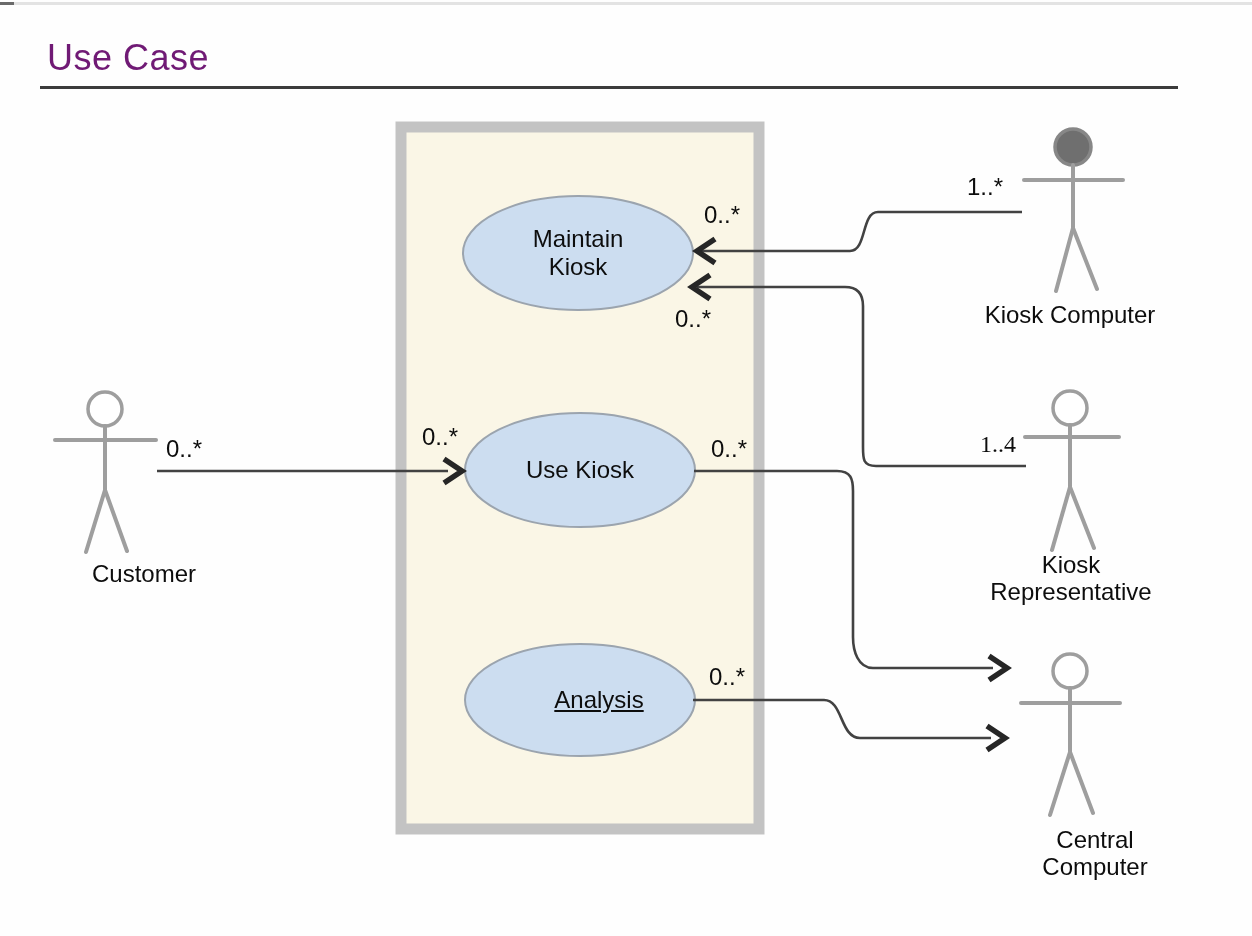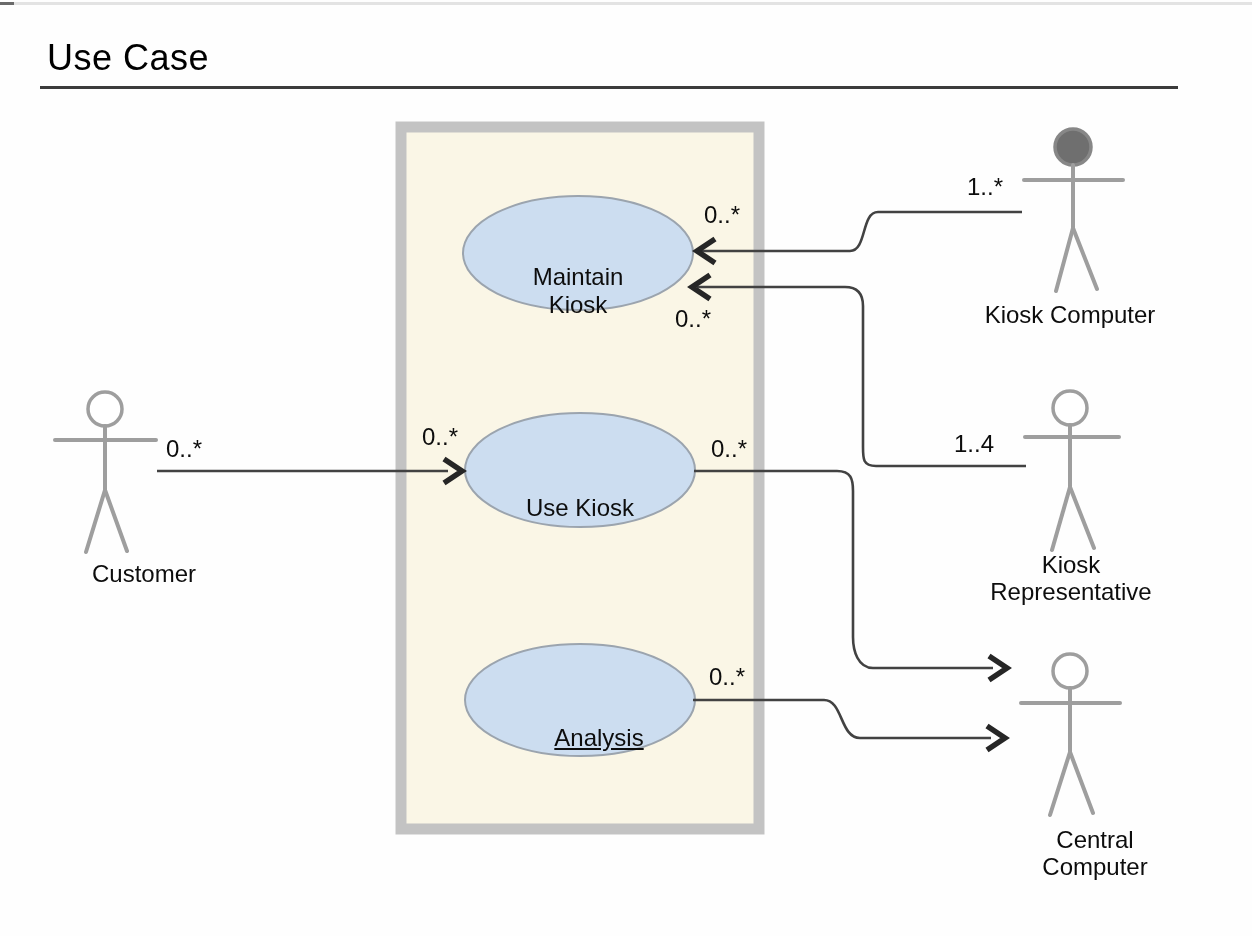--- a/index.html
+++ b/index.html
@@ -3,37 +3,37 @@
 <meta charset="utf-8">
 <style>
   html,body{margin:0;padding:0;background:#fff;}
   .canvas{
     position:relative;width:1252px;height:936px;background:#fefefe;
     font-family:"Liberation Sans",sans-serif;overflow:hidden;
   }
   .top-rule{position:absolute;left:0;top:2px;width:100%;height:3px;background:#e3e3e3;}
   .top-rule-dark{position:absolute;left:0;top:2px;width:14px;height:3px;background:#6a6a6a;}
   .page-title{
-    position:absolute;left:47px;top:37px;font-size:36px;color:#000000;
+    position:absolute;left:47px;top:37px;font-size:36px;color:#701a75;
     letter-spacing:0.5px;font-weight:400;
   }
   .title-underline{position:absolute;left:40px;top:86px;width:1138px;height:3px;background:#3b3b3b;}
   svg.diagram{position:absolute;left:0;top:0;}
   .boundary{fill:var(--boundary-fill);stroke:var(--boundary-border);stroke-width:11;}
   .usecase{fill:var(--use-case-fill);stroke:var(--use-case-border);stroke-width:2;}
   .actor{stroke:var(--actor);stroke-width:4;fill:none;stroke-linecap:round;}
   .actor-head{fill:#ffffff;stroke:var(--actor);stroke-width:3.5;}
   .actor-head-filled{fill:var(--engineer-head-fill);stroke:#878787;stroke-width:3.5;}
   .connector{stroke:var(--connector);stroke-width:2.6;fill:none;}
   .arrowhead{stroke:#262626;stroke-width:5.5;fill:none;stroke-linejoin:miter;}
   .lbl{
     position:absolute;transform:translate(-50%,-50%);
     white-space:pre-line;text-align:center;color:#0d0d0d;
   }
-  .uc-label{font-size:24px;line-height:28px;margin-top:38px;}
+  .uc-label{font-size:24px;line-height:28px;}
   .actor-label{font-size:24px;line-height:27px;}
   .mult{font-size:24px;}
 </style>
 </head>
 <body>
 
 <div class="canvas">
 
   <div class="top-rule"></div>
   <div class="top-rule-dark"></div>
@@ -107,17 +107,17 @@
   <div class="lbl actor-label" style="left:1071px;top:578px;">Kiosk
 Representative</div>
   <div class="lbl actor-label" style="left:1067px;top:853px;margin-left:28px;">Central
 Computer</div>
 
   <div class="lbl mult" style="left:184px;top:449px;">0..*</div>
   <div class="lbl mult" style="left:440px;top:437px;">0..*</div>
   <div class="lbl mult" style="left:985px;top:187px;">1..*</div>
   <div class="lbl mult" style="left:722px;top:215px;">0..*</div>
   <div class="lbl mult" style="left:693px;top:319px;">0..*</div>
-  <div class="lbl mult" style="left:974px;top:444px;">1..4</div>
+  <div class="lbl mult" style="left:998px;top:444px;font-family:Liberation Serif, serif;">1..4</div>
   <div class="lbl mult" style="left:729px;top:449px;">0..*</div>
   <div class="lbl mult" style="left:727px;top:677px;">0..*</div>
 
 </div>
 
 </body></html>

